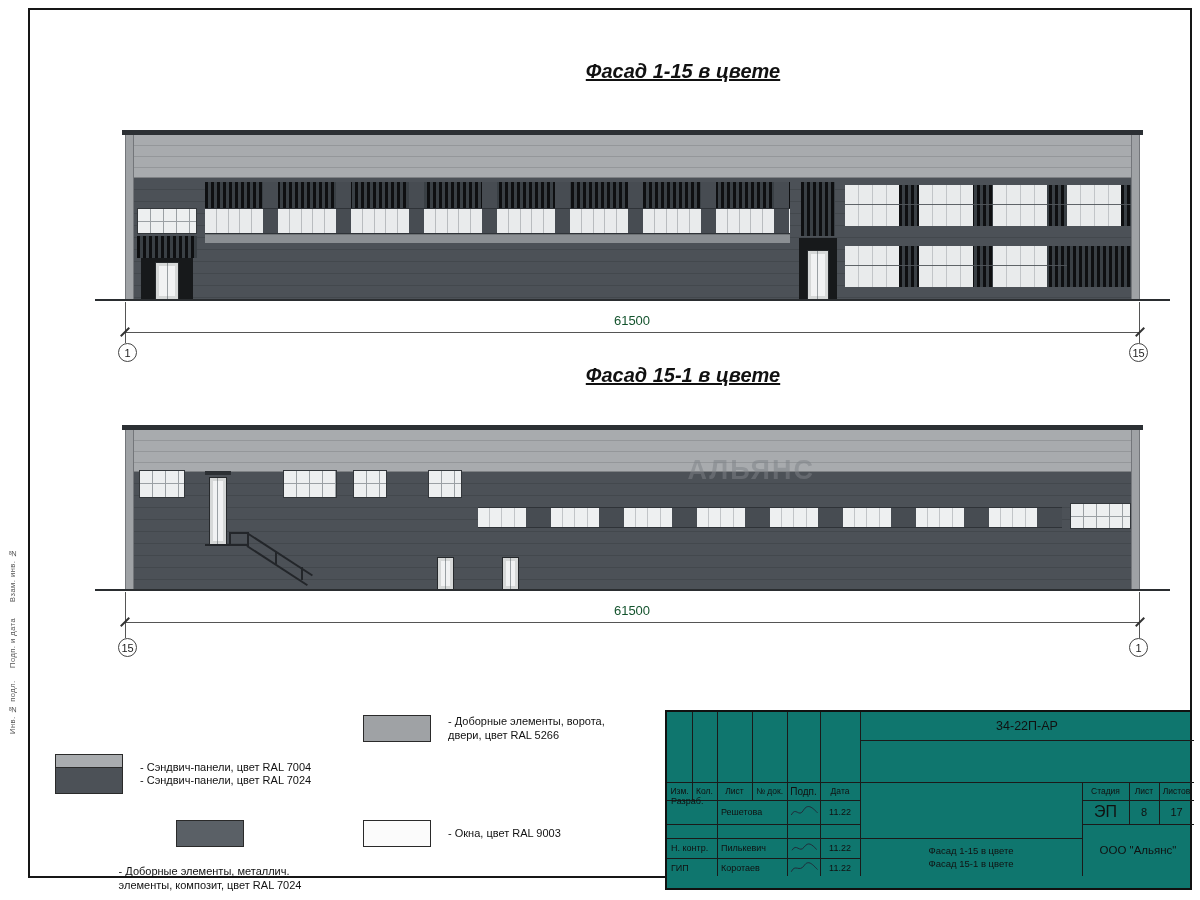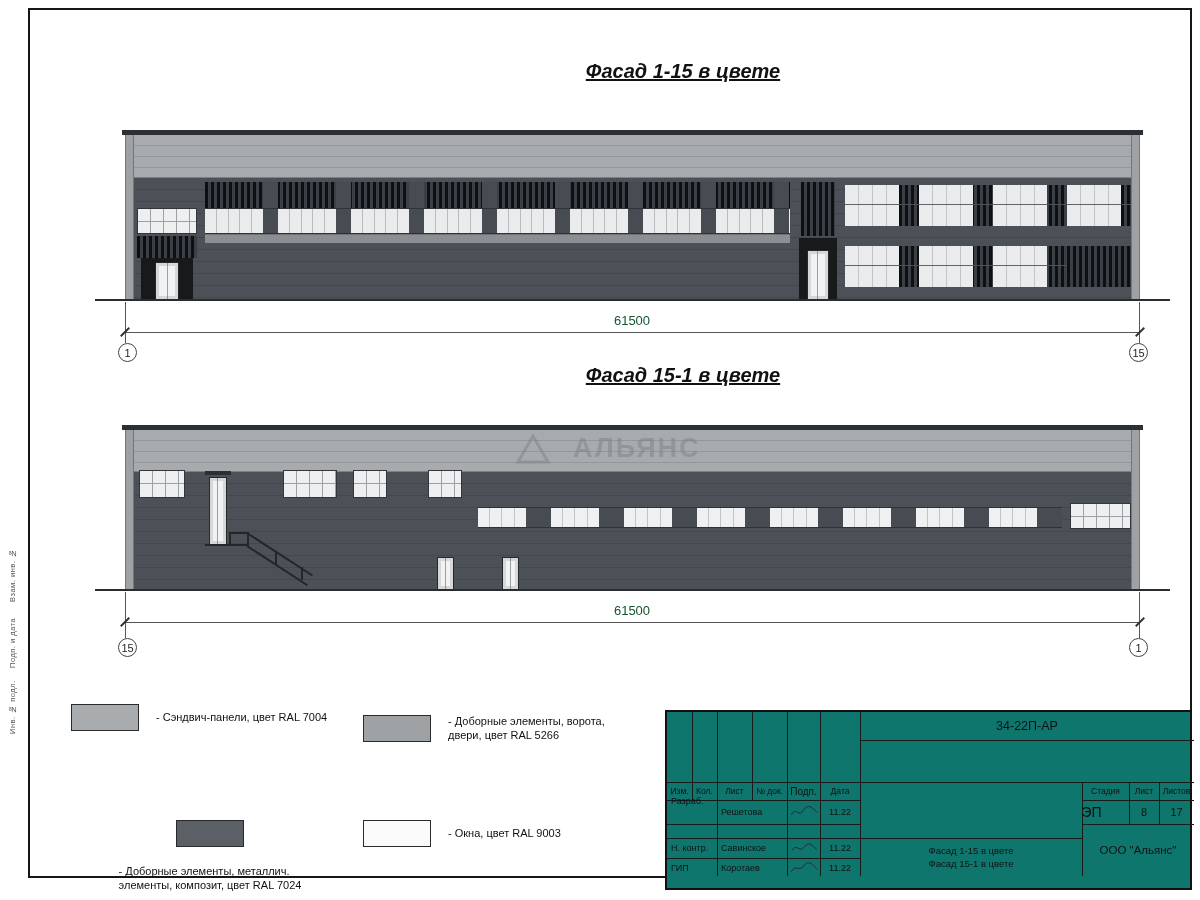--- a/index.html
+++ b/index.html
@@ -45,21 +45,21 @@
 
   
   .ext{position:absolute;width:1px;background:#555;}
   .dimline{position:absolute;height:1px;background:#555;}
   .tick{position:absolute;width:12px;height:2px;background:#333;transform:rotate(-45deg);}
   .dimtext{position:absolute;width:120px;text-align:center;font-size:13px;color:#14532d;}
   .bubble{position:absolute;width:19px;height:19px;border:1px solid #444;border-radius:50%;
           background:#fff;display:flex;align-items:center;justify-content:center;font-size:11px;color:#222;box-sizing:border-box;}
 
   
-  .watermark{position:absolute;display:flex;align-items:flex-start;gap:22px;opacity:.5;}
+  .watermark{position:absolute;display:flex;align-items:flex-end;gap:22px;opacity:.5;flex-direction:column;}
   .watermark span{font-size:27px;font-weight:bold;letter-spacing:2px;color:#7e8287;}
 
   
   .legend-item{position:absolute;display:flex;align-items:center;gap:17px;width:310px;}
   .swatch{width:68px;height:27px;border:1px solid #2a2a2a;flex:0 0 auto;box-sizing:border-box;}
   .legend-label{font-size:11px;line-height:1.3;white-space:pre-line;color:#111;}
 
   
   .stamp{position:absolute;left:665px;top:710px;width:527px;height:180px;
          border:2px solid #111;box-sizing:border-box;background:#0f766e;}
@@ -172,23 +172,27 @@
   <div class="tick" style="left:119px;top:621px;"></div>
   <div class="tick" style="left:1134px;top:621px;"></div>
   <div class="dimtext" style="left:572px;top:603px;">61500</div>
   <div class="bubble" style="left:118px;top:638px;">
       <span>15</span>
     </div>
   <div class="bubble" style="left:1129px;top:638px;">
       <span>1</span>
     </div>
 
-  <div class="legend-item" style="left:55px;top:704px;margin-left:16px;">
+  <div class="legend-item" style="left:55px;top:754px;">
     <div class="swatch" style="background:#a9acaf;"></div>
     <div class="legend-label">- Сэндвич-панели, цвет RAL 7004</div>
+  </div>
+  <div class="legend-item" style="left:55px;top:767px;">
+    <div class="swatch" style="background:#4c5157;"></div>
+    <div class="legend-label">- Сэндвич-панели, цвет RAL 7024</div>
   </div>
   <div class="legend-item" style="left:55px;top:820px;flex-direction:column;">
     <div class="swatch" style="background:#5a6066;"></div>
     <div class="legend-label">- Доборные элементы, металлич.
 элементы, композит, цвет RAL 7024</div>
   </div>
   <div class="legend-item" style="left:363px;top:714px;">
     <div class="swatch" style="background:#9fa2a5;"></div>
     <div class="legend-label">- Доборные элементы, ворота,
 двери, цвет RAL 5266</div>
@@ -234,42 +238,42 @@
       <svg viewBox="0 0 40 20">
           <path d="M3 14 C9 2,13 18,19 8 S31 4,38 11" stroke="#223" stroke-width="1.2" fill="none"></path>
         </svg>
     </div>
     <div class="tc" style="left:153px;top:88px;width:40px;height:24px;">11.22</div>
 
     <div class="tc left" style="left:0;top:112px;width:50px;height:14px;"></div>
     <div class="tc left" style="left:50px;top:112px;width:70px;height:14px;"></div>
 
     <div class="tc left" style="left:0;top:126px;width:50px;height:20px;">Н. контр.</div>
-    <div class="tc left" style="left:50px;top:126px;width:70px;height:20px;">Савинское</div>
+    <div class="tc left" style="left:50px;top:126px;width:70px;height:20px;">Пилькевич</div>
     <div class="tc sig" style="left:120px;top:126px;width:33px;height:20px;">
       <svg viewBox="0 0 40 20">
           <path d="M4 13 C10 3,14 17,20 9 S30 5,37 12" stroke="#223" stroke-width="1.2" fill="none"></path>
         </svg>
     </div>
     <div class="tc" style="left:153px;top:126px;width:40px;height:20px;">11.22</div>
 
     <div class="tc left" style="left:0;top:146px;width:50px;height:20px;">ГИП</div>
     <div class="tc left" style="left:50px;top:146px;width:70px;height:20px;">Коротаев</div>
     <div class="tc sig" style="left:120px;top:146px;width:33px;height:20px;">
       <svg viewBox="0 0 40 20">
           <path d="M3 15 C8 4,14 16,20 7 S32 6,38 12" stroke="#223" stroke-width="1.2" fill="none"></path>
         </svg>
     </div>
     <div class="tc" style="left:153px;top:146px;width:40px;height:20px;">11.22</div>
 
 
     <div class="tc" style="left:415px;top:70px;width:47px;height:18px;font-size:8.5px;">Стадия</div>
     <div class="tc" style="left:462px;top:70px;width:30px;height:18px;font-size:8.5px;">Лист</div>
     <div class="tc" style="left:492px;top:70px;width:35px;height:18px;font-size:8.5px;">Листов</div>
-    <div class="tc" style="left:401px;top:88px;width:47px;height:24px;font-size:14px;">ЭП</div>
+    <div class="tc" style="left:415px;top:88px;width:47px;height:24px;font-size:16px;">ЭП</div>
     <div class="tc" style="left:462px;top:88px;width:30px;height:24px;font-size:11px;">8</div>
     <div class="tc" style="left:492px;top:88px;width:35px;height:24px;font-size:11px;">17</div>
 
     <div class="tc" style="left:193px;top:126px;width:222px;height:38px;flex-direction:column;font-size:9.5px;line-height:1.4;">
       <span>Фасад 1-15 в цвете</span>
       <span>Фасад 15-1 в цвете</span>
     </div>
 
     <div class="tc" style="left:415px;top:112px;width:112px;height:52px;font-size:11.5px;">ООО "Альянс"</div>
   </div>

